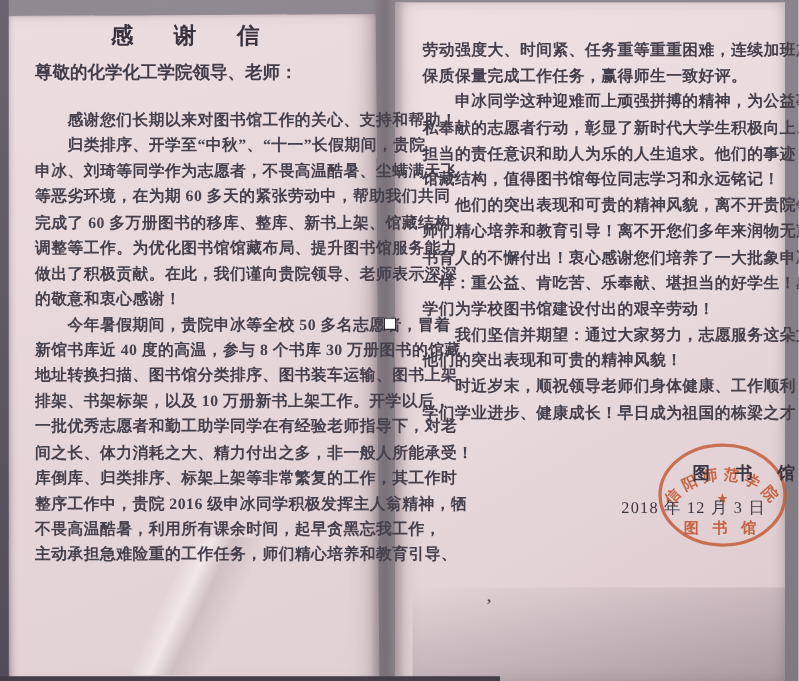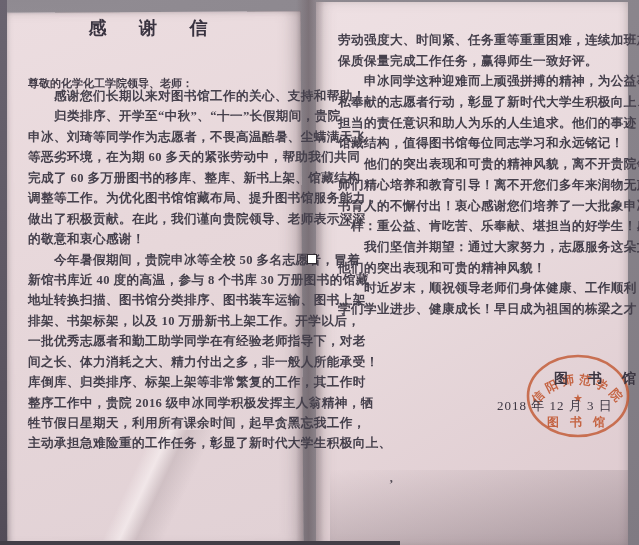--- a/index.html
+++ b/index.html
@@ -39,22 +39,22 @@
   .crease-bl{
     position:absolute;left:10px;top:430px;width:290px;height:110px;
     background:linear-gradient(115deg,rgba(255,252,252,0) 42%,rgba(255,250,250,.5) 47%,rgba(150,135,140,.25) 52%,rgba(150,135,140,0) 60%);
   }
   .doc-title{
     position:absolute;left:40px;top:16px;width:230px;
     text-align:center;font-size:18px;font-weight:bold;letter-spacing:14px;
     color:#393340;
   }
   .salutation{
-    position:absolute;left:28px;top:76px;width:268px;
-    font-size:11px;font-weight:bold;color:#433d49;
+    position:absolute;left:28px;top:49px;width:268px;
+    font-size:14px;font-weight:bold;color:#433d49;
   }
   .body-block{position:absolute;font-size:12.6px;font-weight:bold;color:#45404c;}
   .body-left{left:28px;top:86px;width:266px;}
   .body-right{left:338px;top:30px;width:286px;}
   .ln{height:20.45px;line-height:20.45px;white-space:nowrap;overflow:visible;letter-spacing:.4px;}
   .body-right .ln{height:20.7px;line-height:20.7px;}
   .signature{
     position:absolute;left:506px;top:370px;width:112px;
     font-size:14px;font-weight:bold;letter-spacing:20px;color:#3c3642;
     white-space:nowrap;
@@ -100,35 +100,36 @@
     <div class="ln">做出了积极贡献。在此，我们谨向贵院领导、老师表示深深</div>
     <div class="ln">的敬意和衷心感谢！</div>
     <div class="ln">　　今年暑假期间，贵院申冰等全校 50 多名志愿者，冒着</div>
     <div class="ln">新馆书库近 40 度的高温，参与 8 个书库 30 万册图书的馆藏</div>
     <div class="ln">地址转换扫描、图书馆分类排序、图书装车运输、图书上架</div>
     <div class="ln">排架、书架标架，以及 10 万册新书上架工作。开学以后，</div>
     <div class="ln">一批优秀志愿者和勤工助学同学在有经验老师指导下，对老</div>
     <div class="ln">间之长、体力消耗之大、精力付出之多，非一般人所能承受！</div>
     <div class="ln">库倒库、归类排序、标架上架等非常繁复的工作，其工作时</div>
     <div class="ln">整序工作中，贵院 2016 级申冰同学积极发挥主人翁精神，牺</div>
-    <div class="ln">牲节假日星期天，利用所有课余时间，起早贪黑忘我工作，</div>
-    <div class="ln">主动承担急难险重的工作任务，彰显了新时代大学生积极向上、</div>
+    <div class="ln">不畏高温酷暑，利用所有课余时间，起早贪黑忘我工作，</div>
+    <div class="ln">主动承担急难险重的工作任务，师们精心培养和教育引导、</div>
   </div>
 
   <div class="body-block body-right">
     <div class="ln">劳动强度大、时间紧、任务重等重重困难，连续加班加点，</div>
     <div class="ln">保质保量完成工作任务，赢得师生一致好评。</div>
     <div class="ln">　　申冰同学这种迎难而上顽强拼搏的精神，为公益事业无</div>
     <div class="ln">私奉献的志愿者行动，彰显了新时代大学生积极向上、勇于</div>
     <div class="ln">担当的责任意识和助人为乐的人生追求。他们的事迹，让我</div>
     <div class="ln">馆藏结构，值得图书馆每位同志学习和永远铭记！</div>
     <div class="ln">　　他们的突出表现和可贵的精神风貌，离不开贵院领导老</div>
     <div class="ln">师们精心培养和教育引导！离不开您们多年来润物无声中教</div>
     <div class="ln">书育人的不懈付出！衷心感谢您们培养了一大批象申冰同学</div>
     <div class="ln">一样：重公益、肯吃苦、乐奉献、堪担当的好学生！感谢同</div>
+    <div class="ln">学们为学校图书馆建设付出的艰辛劳动！</div>
     <div class="ln">　　我们坚信并期望：通过大家努力，志愿服务这朵文明之</div>
     <div class="ln">他们的突出表现和可贵的精神风貌！</div>
     <div class="ln">　　时近岁末，顺祝领导老师们身体健康、工作顺利！祝同</div>
     <div class="ln">学们学业进步、健康成长！早日成为祖国的栋梁之才！</div>
   </div>
 
   <svg class="seal" viewBox="0 0 112 92">
     <defs>
       <path id="arcTop" d="M 12,62 A 46,40 0 0 1 100,62" fill="none"></path>
     </defs>

